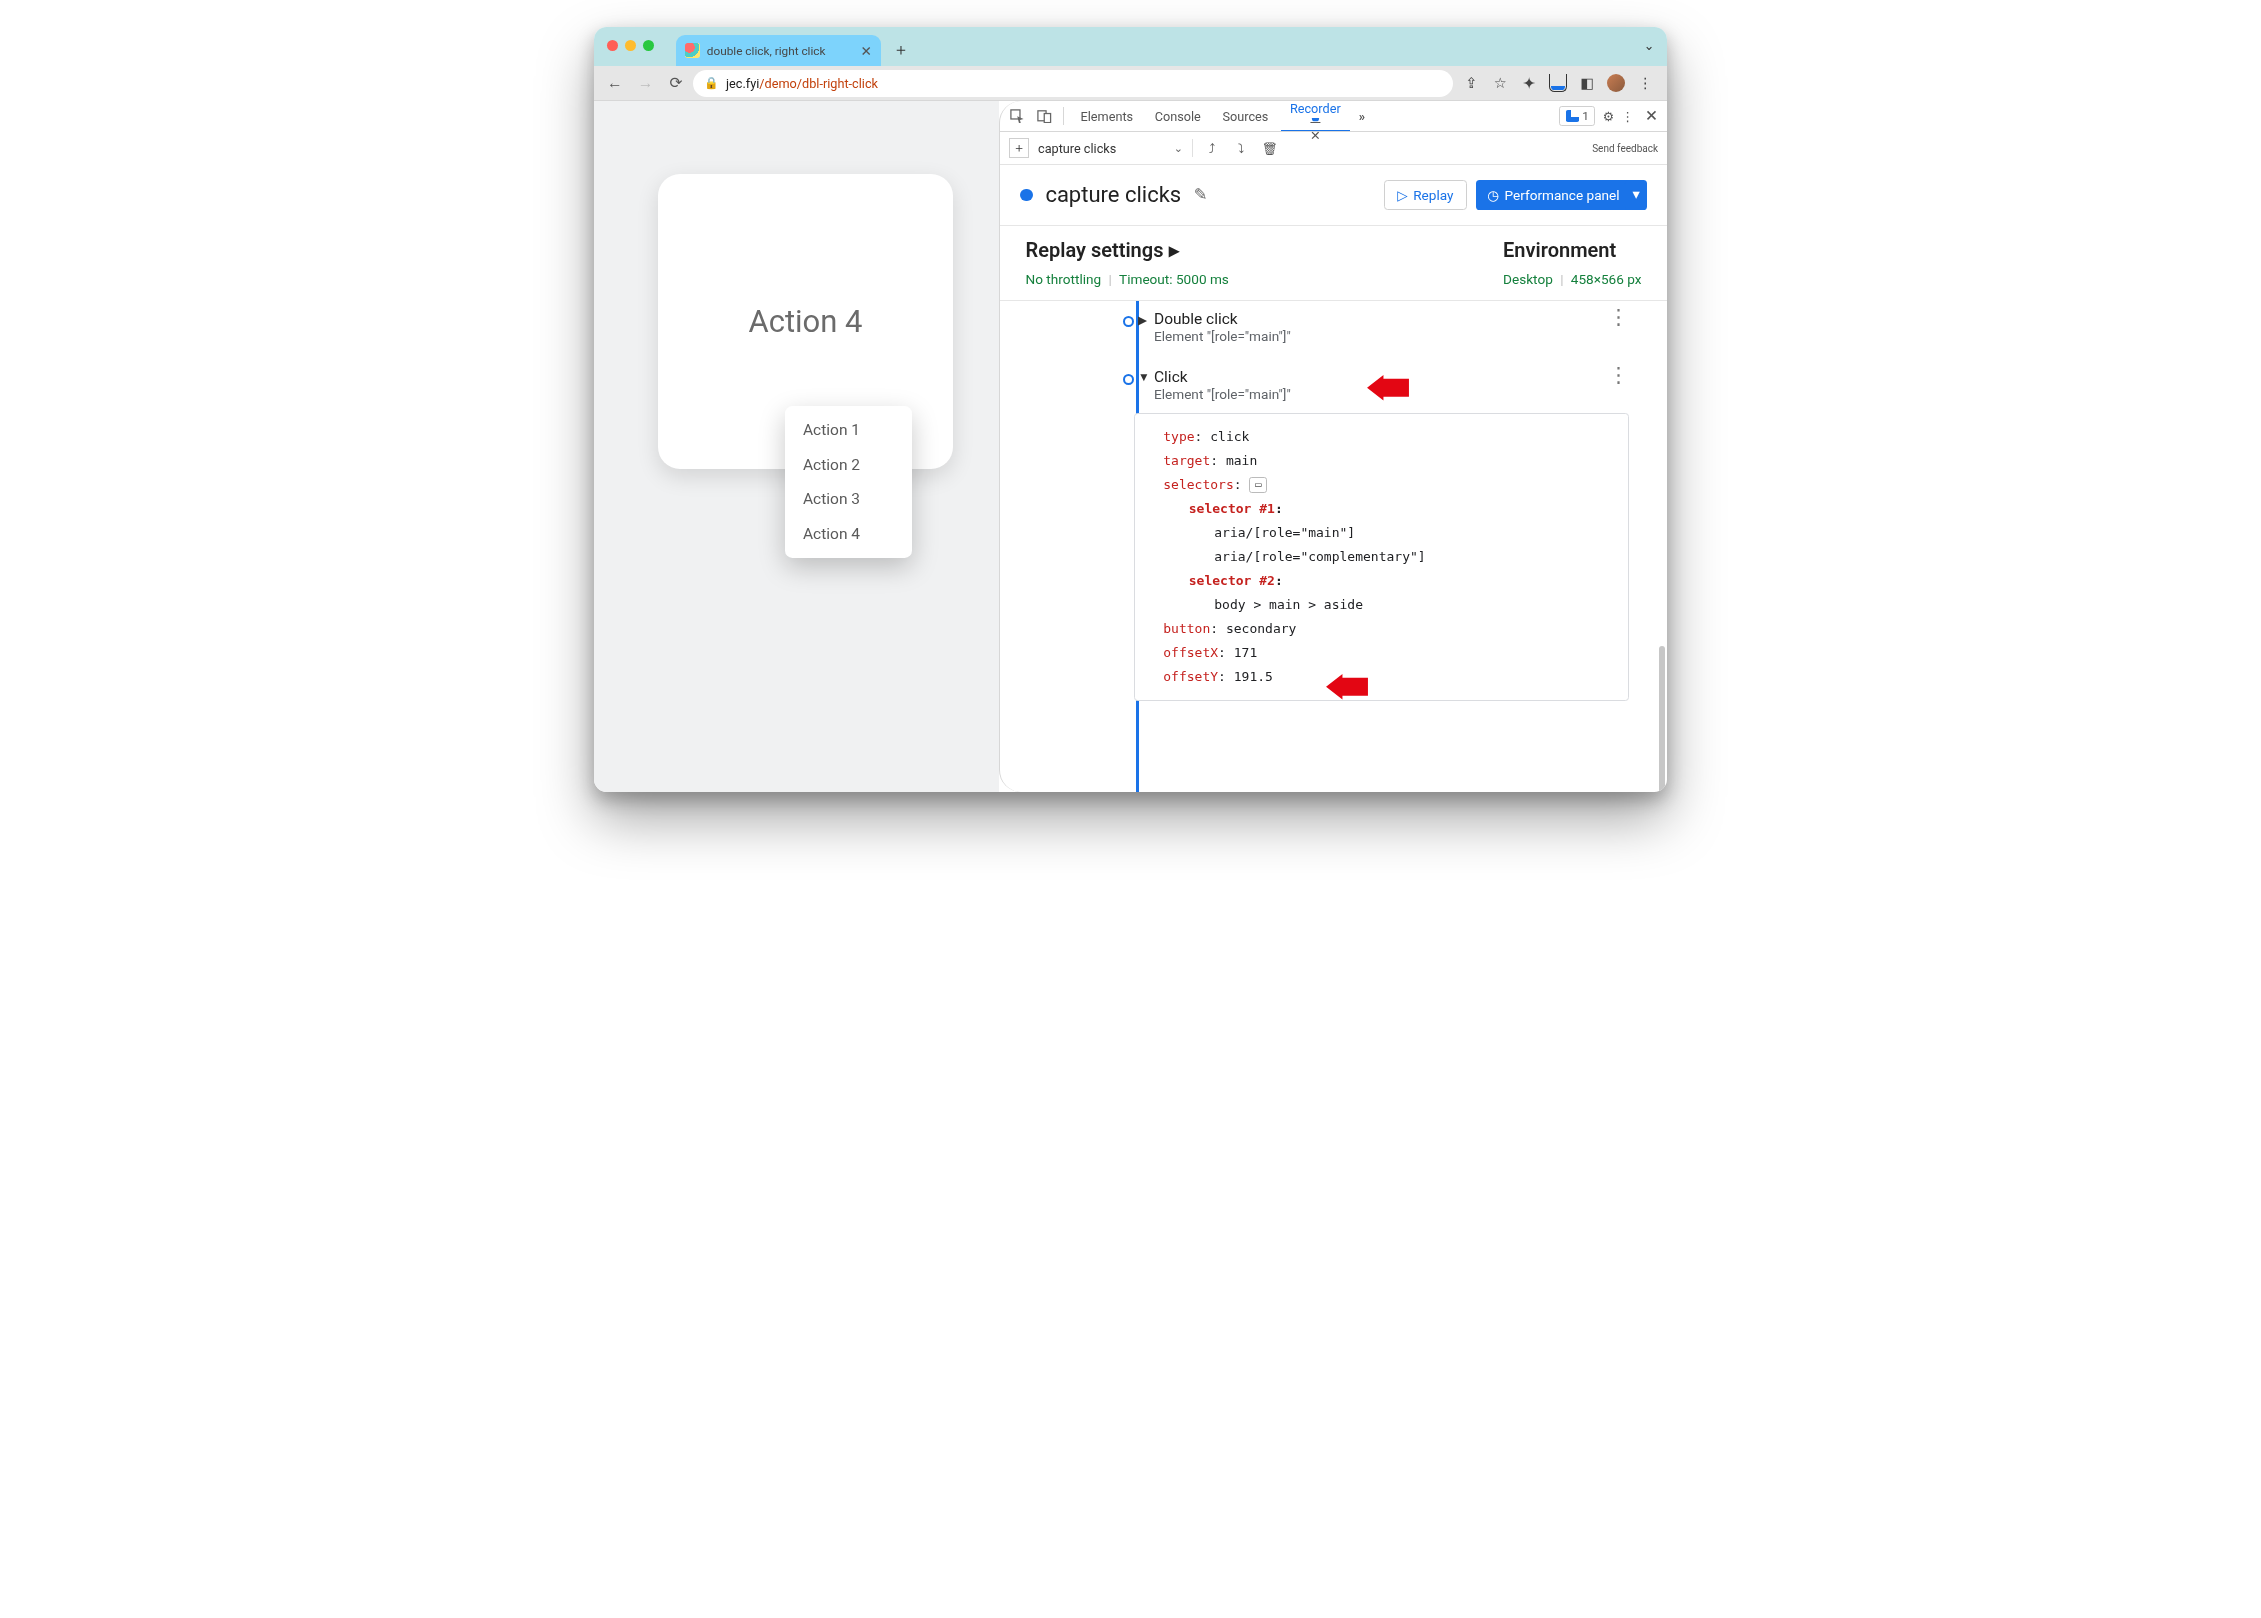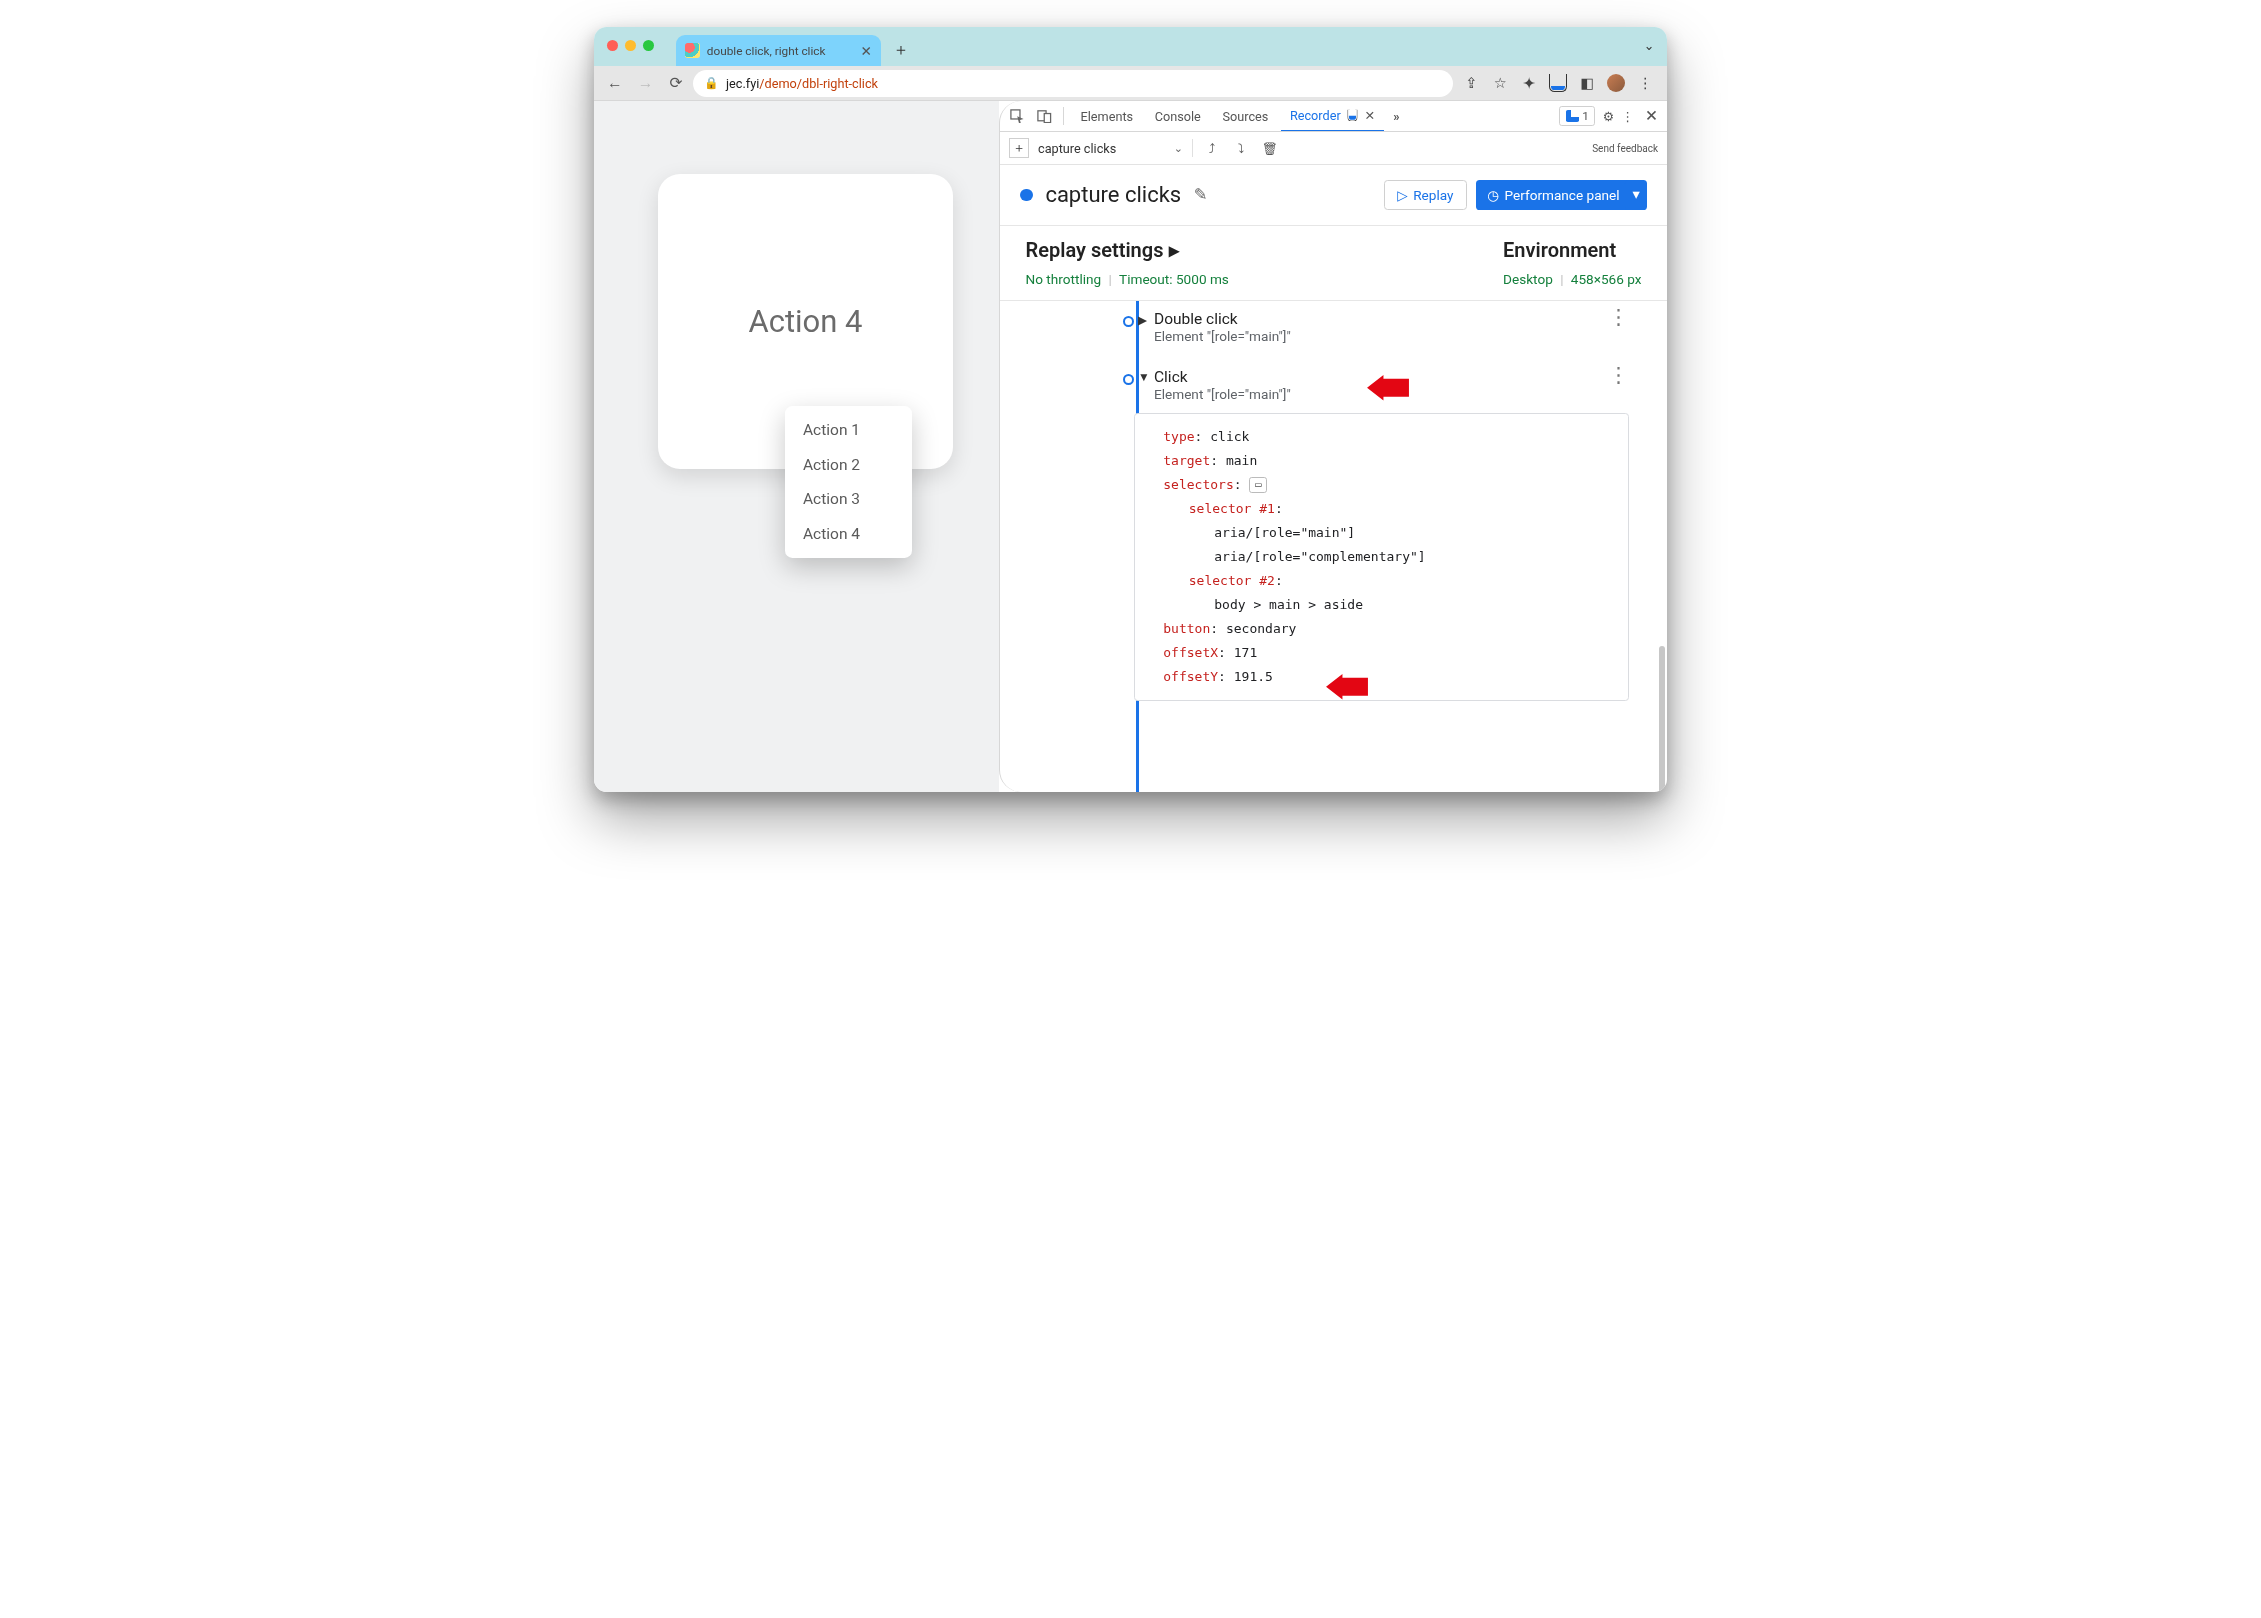--- a/index.html
+++ b/index.html
@@ -115,21 +115,21 @@
   }
   
   .devtools { flex:1; background:#fff; display:flex; flex-direction:column; border-left:0.9px solid #d7d7d7;border-radius:22px;}
   .dt-tabs {
     height:31px; display:flex; align-items:center; border-bottom:0.9px solid #d7d7d7;
     padding:0 5.5px; gap:3.6px; font-size:12.7px; color:#555;
   }
   .dt-tabs .ico { width:23.6px; display:flex; align-items:center; justify-content:center; color:#666;}
   .dt-tabs .sep { width:0.9px; height:18px; background:#d7d7d7; margin:0 3.6px;}
   .dt-tabs .tabi { padding:0 9px; height:100%; display:flex; align-items:center; cursor:pointer; gap:5.5px;}
-  .dt-tabs .tabi.active { color:#1a73e8; border-bottom:1.8px solid #1a73e8; }
+  .dt-tabs .tabi.active { color:#1a73e8; border-bottom:1.8px solid #1a73e8;flex-direction:column; }
   .dt-tabs .more { padding:0 5.5px; font-weight:bold; }
   .dt-tabs .right { margin-left:auto; display:flex; align-items:center; gap:7.3px;}
   .issues-badge {
     display:flex; align-items:center; gap:3.6px; border:0.9px solid #d0d0d0;
     padding:1.8px 5.5px; border-radius:2.7px; font-size:11.8px;
   }
   .issues-badge .sq { width:12.7px;height:12.7px;background:#1a73e8;border-radius:1.8px;position:relative;}
   .issues-badge .sq::after{content:"";position:absolute;right:-1.8px;top:-1.8px;left:5.5px;bottom:5.5px;background:#fff;}
   .dt-tabs .close-x { font-size:15.5px; color:#555; cursor:pointer; padding:0 3.6px;}
   
@@ -199,21 +199,21 @@
   .step .head .t1 { font-size:15.5px; color:#222;}
   .step .head .t2 { font-size:13.6px; color:#5f6368;}
   .step .kebab { position:absolute; right:0; top:-4.5px; color:#777; font-size:21px; letter-spacing:-1.8px; padding:0 12.7px;}
   .step .panel {
     margin:11px 11px 0 7.3px; border:0.9px solid #dadce0; border-radius:3.6px;
     padding:11px 28px; font-family: ui-monospace, SFMono-Regular, Menlo, monospace;
     font-size:13px; line-height:1.85; color:#202124; background:#fff;
   }
   .panel .k { color:#c5221f;}
   .panel .v { color:#202124;}
-  .panel .indent1 { padding-left:25.5px;}
+  .panel .indent1 { padding-left:25.5px;font-weight:bold;}
   .panel .indent2 { padding-left:51px;}
   .panel .pick {
     display:inline-flex; width:18px;height:16.4px;border:0.9px solid #bbb;border-radius:2.7px;
     align-items:center;justify-content:center;color:#555;font-size:11px;vertical-align:middle;
   }
   
   .arrow {
     position:absolute; width:42px; height:25.5px; pointer-events:none;
   }
   .arrow svg { width:100%; height:100%; }

